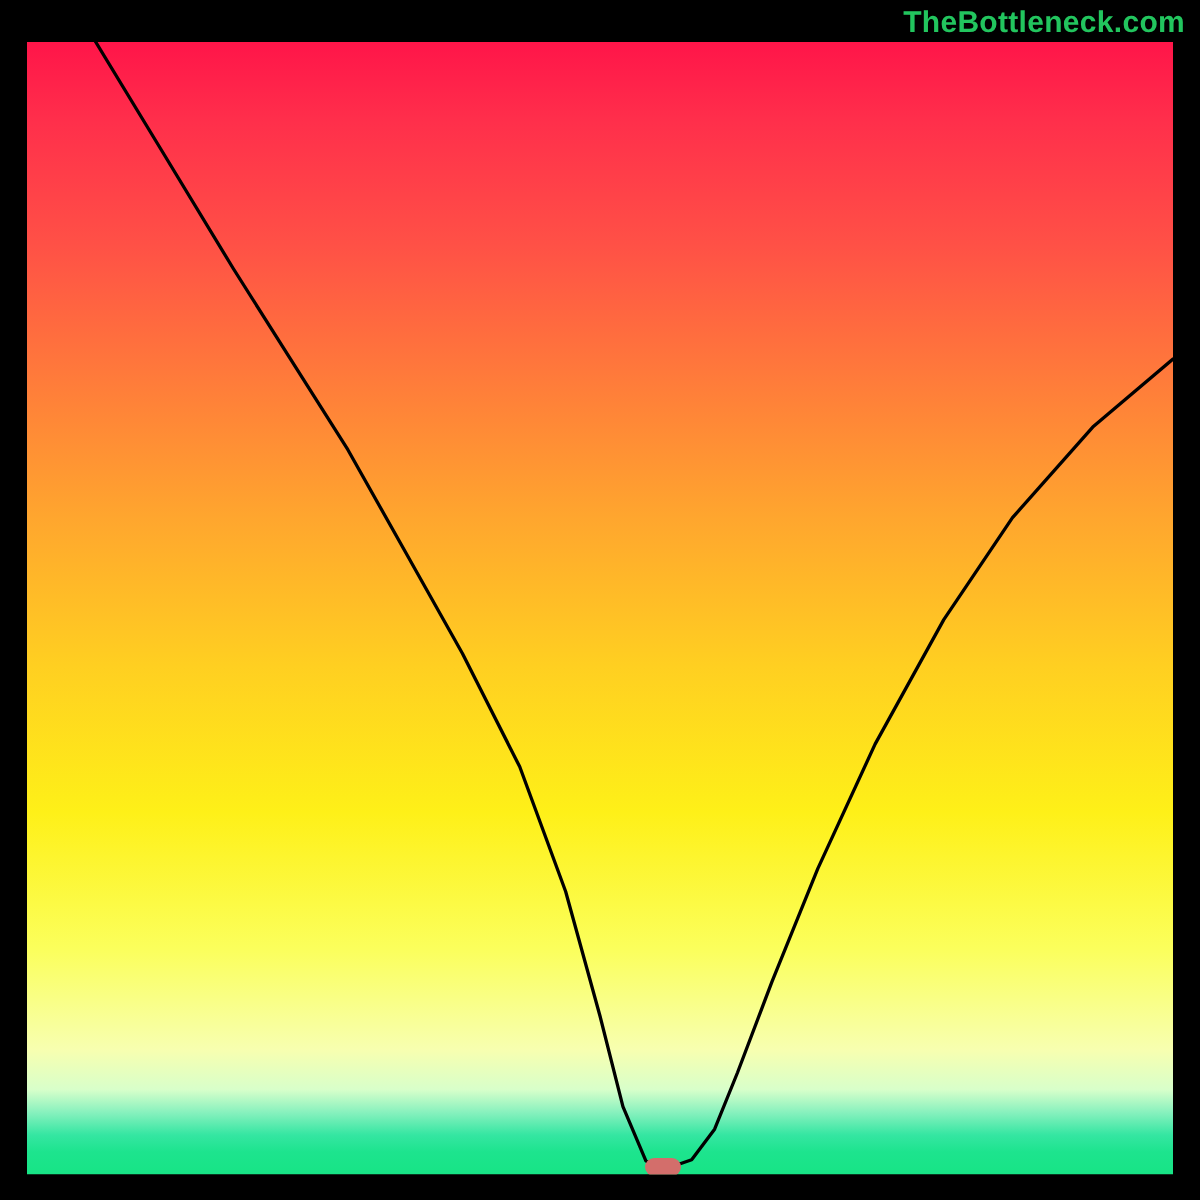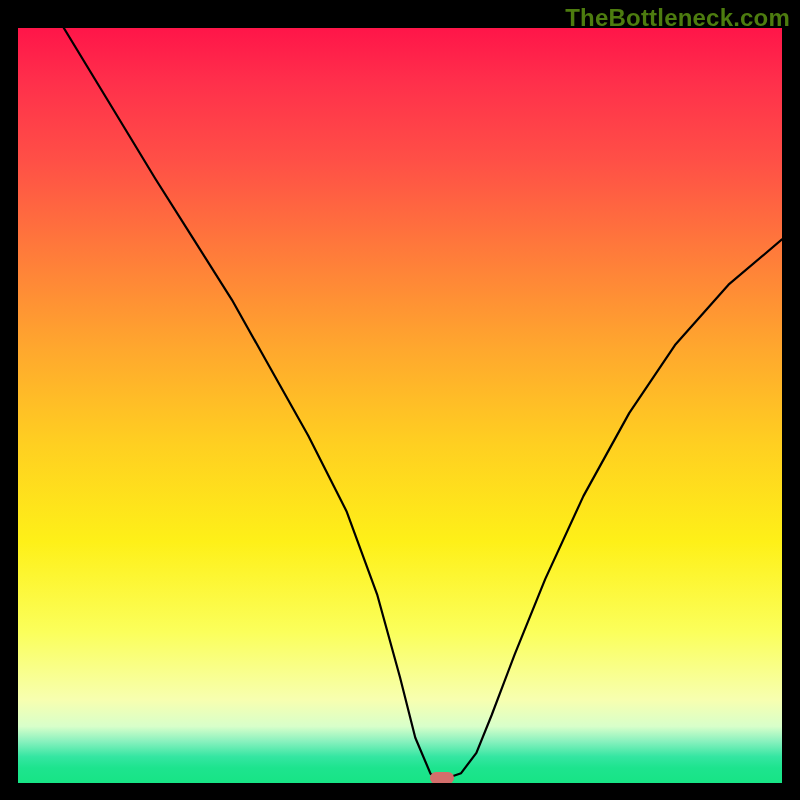--- a/index.html
+++ b/index.html
@@ -12,23 +12,23 @@
   }
   .stage {
     position: relative;
     width: 800px;
     height: 800px;
   }
   .watermark {
     position: absolute;
     top: 4px;
     right: 10px;
-    color: #4d7c0f;
+    color: #22c55e;
     font-family: Arial, Helvetica, sans-serif;
-    font-size: 24px;
+    font-size: 20px;
     font-weight: 600;
     letter-spacing: 0.2px;
     z-index: 5;
     user-select: none;
   }
   .plot {
     position: absolute;
     left: 18px;
     top: 28px;
     width: 764px;

